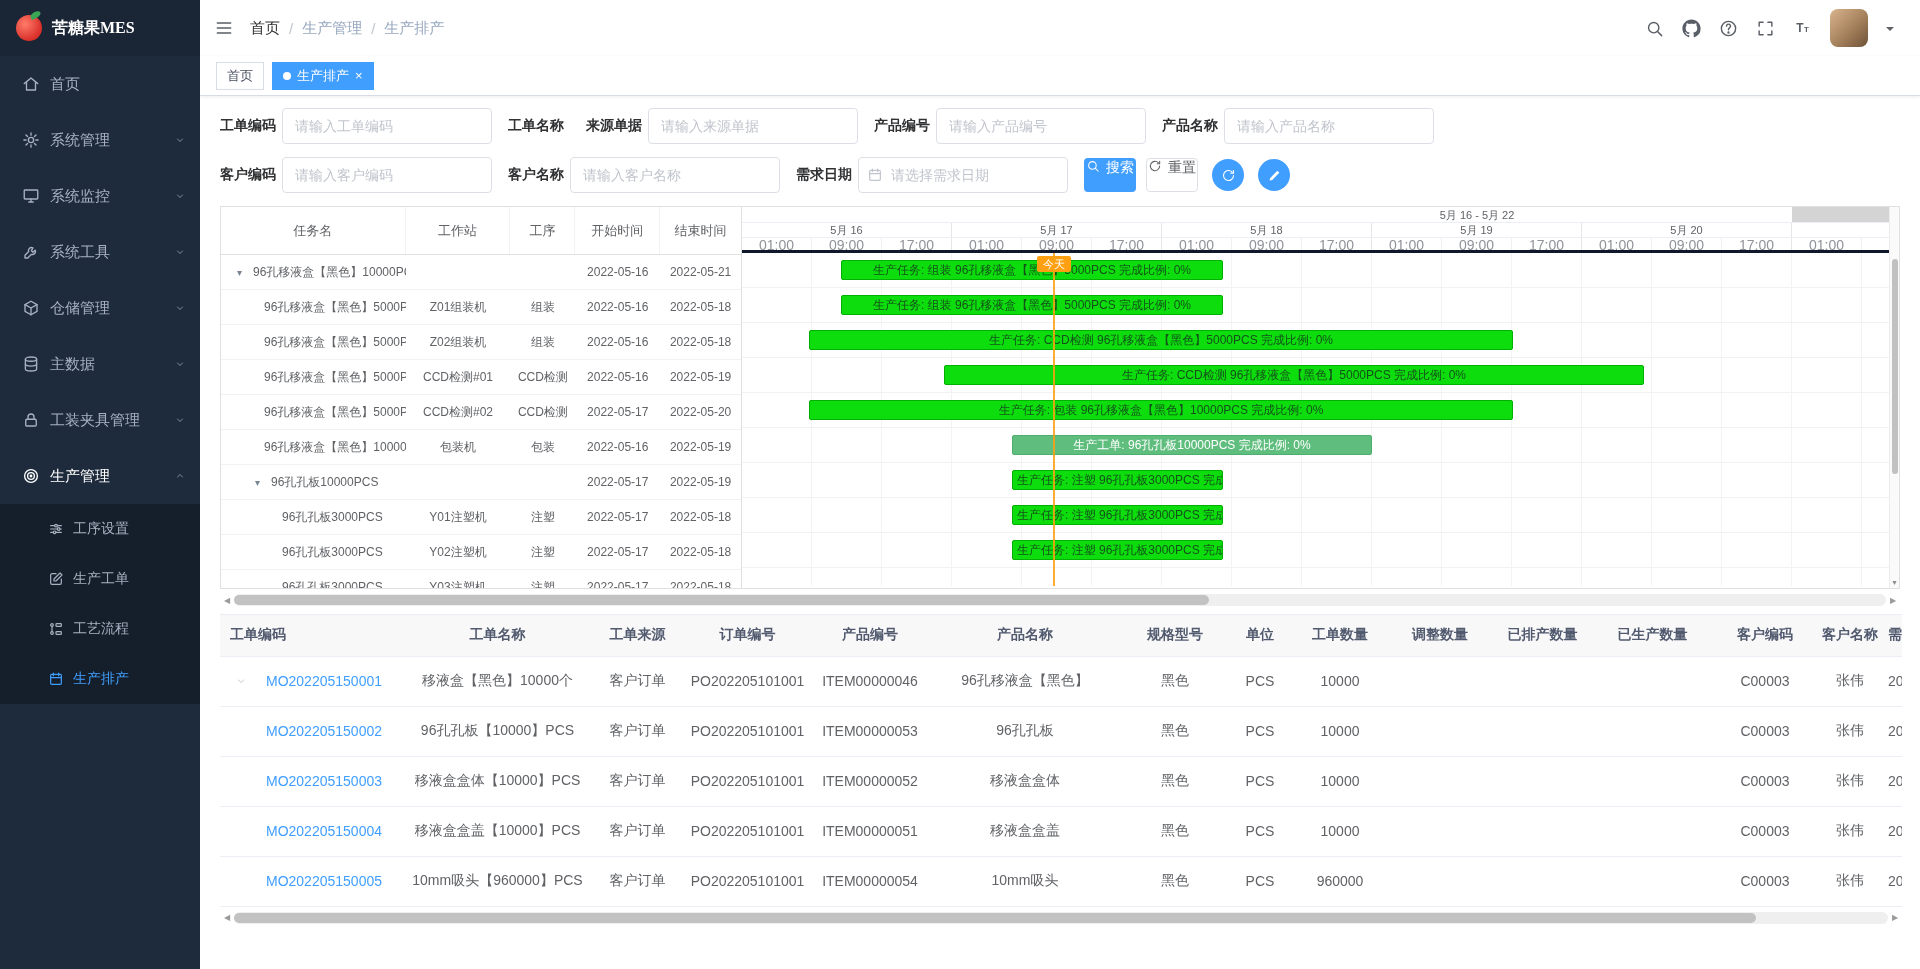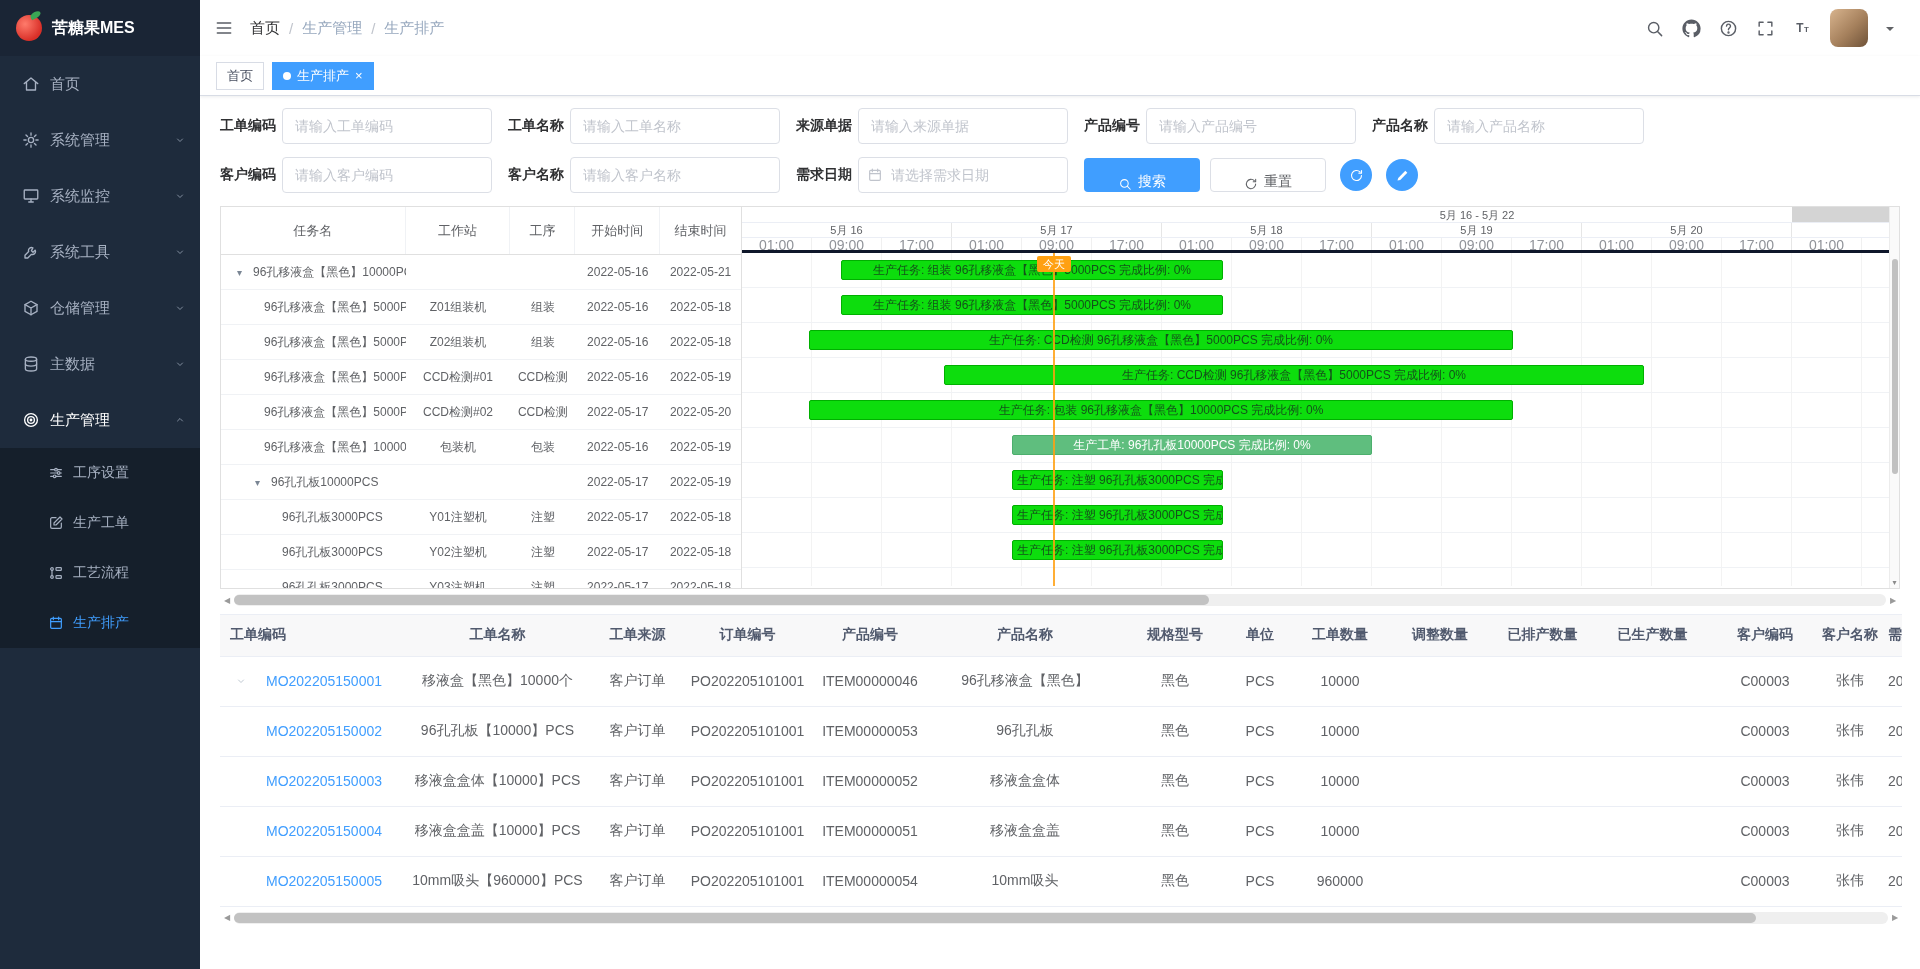--- a/index.html
+++ b/index.html
@@ -12,21 +12,21 @@
   .svg-icon { display:inline-flex; align-items:center; justify-content:center; }
   .svg-icon svg { display:block; }
 
   
   .sidebar { width:200px; min-width:200px; height:969px; background:#1e2b3c; color:#a7b1c2; overflow:hidden; }
   .logo { height:56px; display:flex; align-items:center; padding-left:16px; gap:10px; background:#1a2535; }
   .berry { position:relative; width:26px; height:26px; border-radius:50%;
            background:radial-gradient(circle at 35% 35%, #ff7b6b, #d92f28 70%); }
   .berry::before { content:""; position:absolute; top:-3px; right:1px; width:11px; height:6px;
            background:#3aa655; border-radius:60% 60% 60% 0; transform:rotate(-28deg); }
-  .logo-title { color:#fff; font-size:16px; font-weight:700; white-space:nowrap; }
+  .logo-title { color:#fff; font-size:16px; font-weight:700; white-space:nowrap;font-family:Liberation Serif, serif; }
   .menu-item { height:56px; display:flex; align-items:center; padding:0 14px 0 22px; font-size:15px; cursor:pointer; }
   .menu-item .mi-icon { width:18px; height:18px; margin-right:10px; }
   .menu-item .mi-label { flex:1; white-space:nowrap; }
   .menu-item .mi-chevron { width:12px; height:12px; color:#8b97a8; }
   .menu-item.active-parent { color:#fff; }
   .submenu { background:#151f2b; }
   .submenu-item { height:50px; display:flex; align-items:center; padding-left:48px; gap:9px; font-size:14px; color:#a7b1c2; cursor:pointer; }
   .submenu-item .mi-icon { width:16px; height:16px; }
   .submenu-item.active { color:#409eff; }
 
@@ -59,22 +59,22 @@
   .f-row { display:flex; align-items:center; margin-bottom:13px; }
   .f-groups { display:contents; }
   .f-group { display:flex; align-items:center; margin-right:16px; }
   .f-label { width:62px; min-width:62px; font-size:14px; font-weight:700; color:#303133; white-space:nowrap; }
   .f-input-wrap { position:relative; }
   .f-input { width:210px; height:36px; border:1px solid #dcdfe6; border-radius:4px; padding:0 12px;
              font-size:14px; color:#606266; outline:none; font-family:inherit; }
   .f-input::placeholder { color:#c0c4cc; }
   .f-input.date { padding-left:32px; }
   .cal-icon { position:absolute; left:9px; top:10px; width:16px; height:16px; color:#c0c4cc; pointer-events:none; }
-  .btn { height:34px; border-radius:4px; font-size:14px; display:inline-flex; align-items:flex-end; gap:6px;
-         padding:0 33px; cursor:pointer; border:1px solid transparent; font-family:inherit; }
+  .btn { height:34px; border-radius:4px; font-size:14px; display:inline-flex; align-items:flex-start; gap:6px;
+         padding:0 1px; cursor:pointer; border:1px solid transparent; font-family:inherit; }
   .btn .svg-icon { width:14px; height:14px; }
   .btn-primary { background:#409eff; color:#fff; }
   .btn-plain { background:#fff; border-color:#dcdfe6; color:#606266; margin-left:10px; }
   .btn-circle { width:32px; height:32px; min-width:32px; border-radius:50%; background:#409eff; color:#fff;
                 display:inline-flex; align-items:center; justify-content:center; margin-left:14px; border:none; cursor:pointer; }
   .btn-circle .svg-icon { width:15px; height:15px; }
 
   
   .gantt { width:1680px; border:1px solid #e0e0e0; }
   .gantt-main { display:flex; }
@@ -211,20 +211,34 @@
       </div>
       <div class="menu-item">
         <span class="svg-icon mi-icon" style="display: inline-flex;">
           <svg viewBox="0 0 24 24" width="100%" height="100%" fill="none" stroke="currentColor" stroke-width="1.8" stroke-linecap="round" stroke-linejoin="round">
             <ellipse cx="12" cy="5.5" rx="7.5" ry="2.8"></ellipse>
             <path d="M4.5 5.5v13c0 1.5 3.4 2.8 7.5 2.8s7.5-1.3 7.5-2.8v-13"></path>
             <path d="M4.5 12c0 1.5 3.4 2.8 7.5 2.8s7.5-1.3 7.5-2.8"></path>
           </svg>
         </span>
         <span class="mi-label">主数据</span>
+        <span class="svg-icon mi-chevron" style="display: inline-flex;">
+          <svg viewBox="0 0 24 24" width="100%" height="100%" fill="none" stroke="currentColor" stroke-width="1.8" stroke-linecap="round" stroke-linejoin="round">
+            <path d="M7 10l5 5 5-5"></path>
+          </svg>
+        </span>
+      </div>
+      <div class="menu-item">
+        <span class="svg-icon mi-icon" style="display: inline-flex;">
+          <svg viewBox="0 0 24 24" width="100%" height="100%" fill="none" stroke="currentColor" stroke-width="1.8" stroke-linecap="round" stroke-linejoin="round">
+            <rect x="5" y="11" width="14" height="9" rx="1.5"></rect>
+            <path d="M8 11V8a4 4 0 0 1 8 0v3"></path>
+          </svg>
+        </span>
+        <span class="mi-label">工装夹具管理</span>
         <span class="svg-icon mi-chevron" style="display: inline-flex;">
           <svg viewBox="0 0 24 24" width="100%" height="100%" fill="none" stroke="currentColor" stroke-width="1.8" stroke-linecap="round" stroke-linejoin="round">
             <path d="M7 10l5 5 5-5"></path>
           </svg>
         </span>
       </div>
       <div class="menu-item active-parent">
         <span class="svg-icon mi-icon" style="display: inline-flex;">
           <svg viewBox="0 0 24 24" width="100%" height="100%" fill="none" stroke="currentColor" stroke-width="1.8" stroke-linecap="round" stroke-linejoin="round">
             <circle cx="12" cy="12" r="8.5"></circle>
@@ -349,21 +363,20 @@
   </div>
 
   <div class="content">
 
     <div class="f-row">
       <div class="f-groups" id="frow1"><div class="f-group">
             <label class="f-label">工单编码</label>
             <span class="f-input-wrap"><input class="f-input" placeholder="请输入工单编码" style=""></span>
           </div><div class="f-group">
             <label class="f-label">工单名称</label>
-            <span class="f-input-wrap"><input class="f-input" placeholder="请输入工单名称" style=""></span>
           </div><div class="f-group">
             <label class="f-label">来源单据</label>
             <span class="f-input-wrap"><input class="f-input" placeholder="请输入来源单据" style=""></span>
           </div><div class="f-group">
             <label class="f-label">产品编号</label>
             <span class="f-input-wrap"><input class="f-input" placeholder="请输入产品编号" style=""></span>
           </div><div class="f-group">
             <label class="f-label">产品名称</label>
             <span class="f-input-wrap"><input class="f-input" placeholder="请输入产品名称" style=""></span>
           </div></div>

